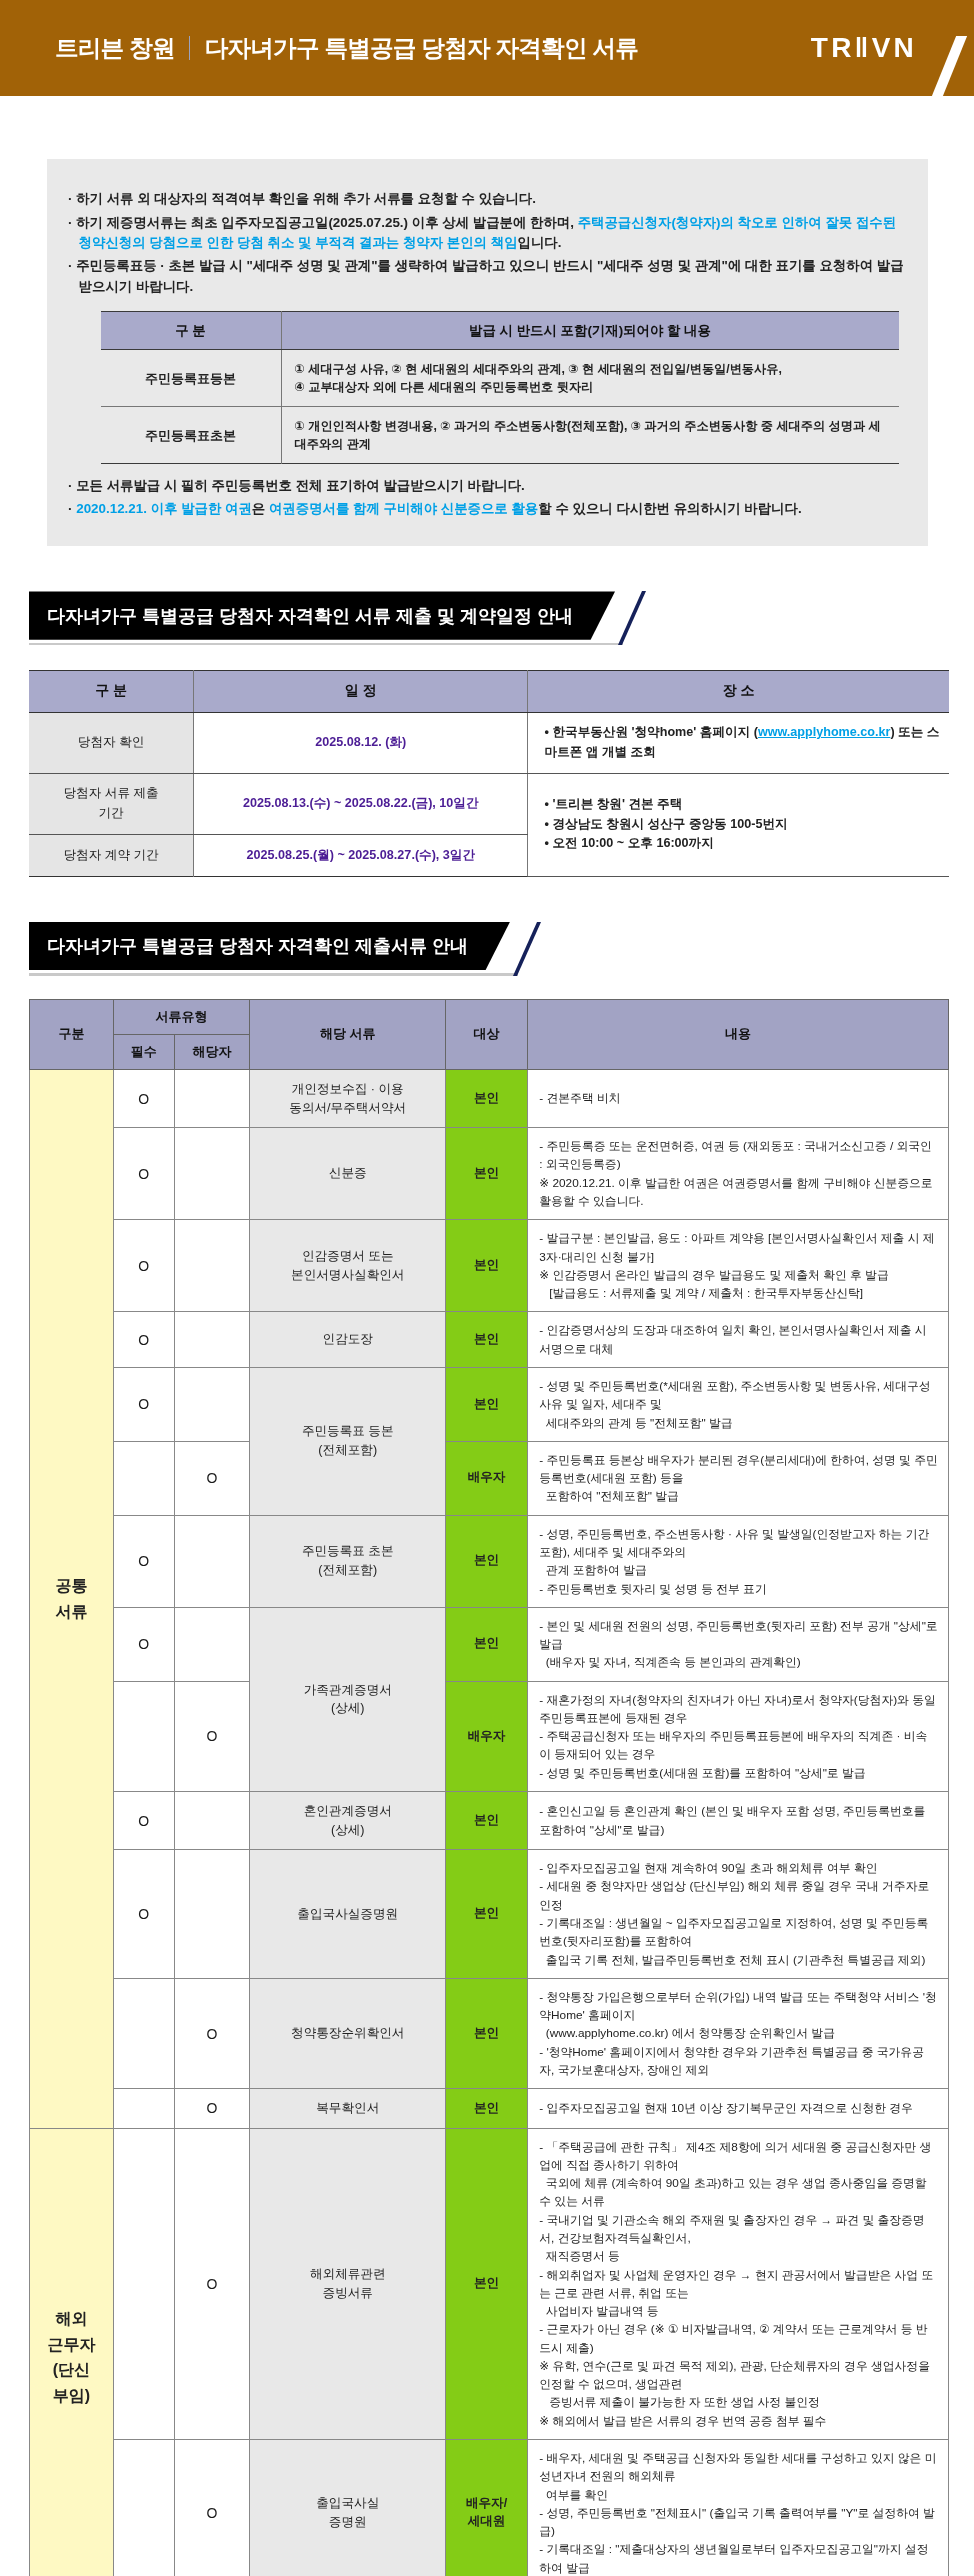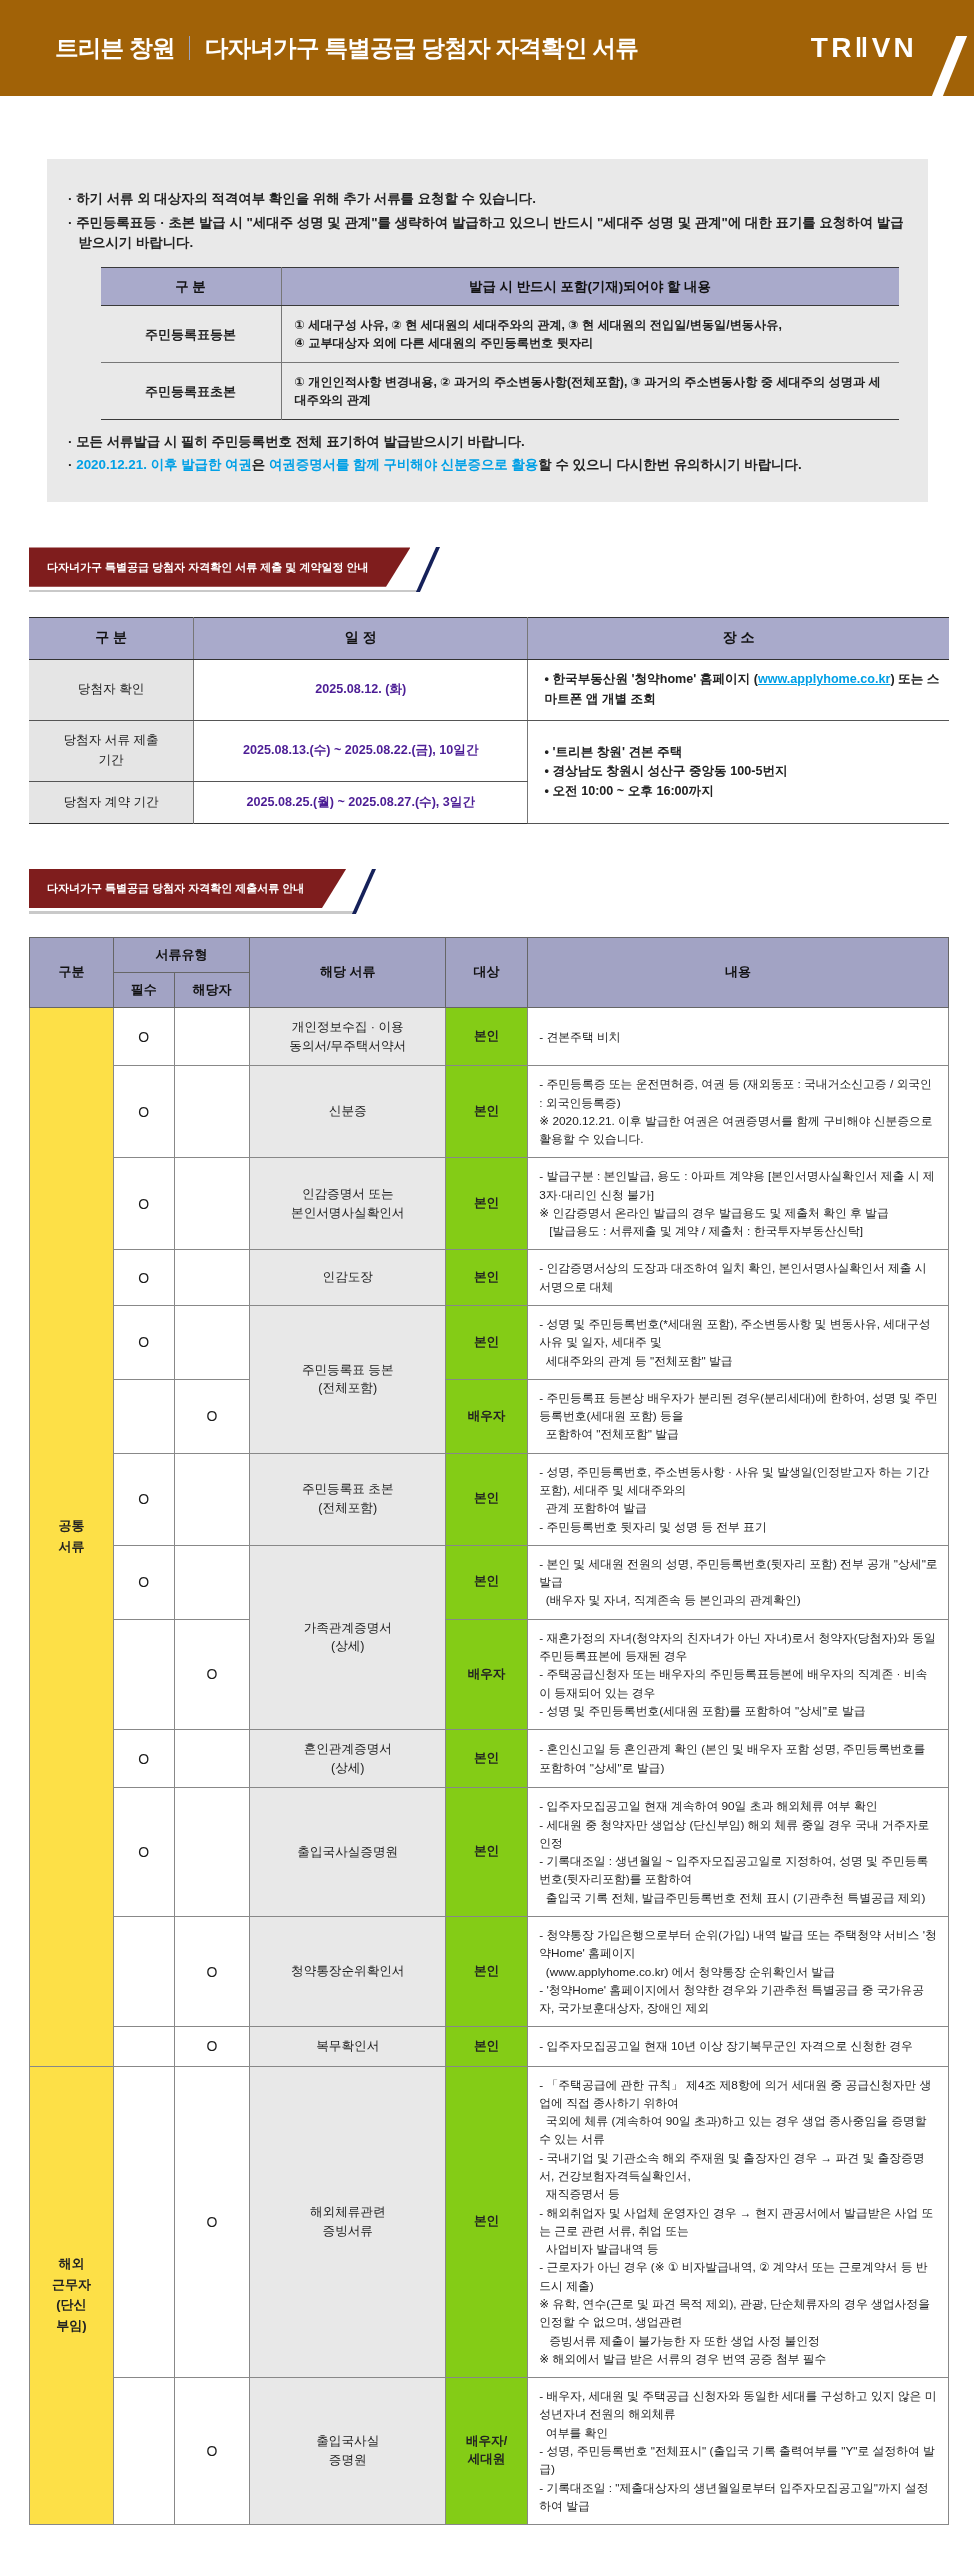--- a/index.html
+++ b/index.html
@@ -17,37 +17,37 @@
   .blue{color:#00A0E6;}
   .link{color:#00A0E6;font-weight:700;text-decoration:underline;}
   .mini-table{border-collapse:collapse;margin:13px 0 11.4px 32.5px;width:calc(100% - 39px);border-top:1.6px solid #3a3a3a;border-bottom:1.6px solid #3a3a3a;background:transparent;font-size:12.2px;}
   .mini-table th{background:#a9aacb;font-size:13.4px;font-weight:700;padding:9.7px 8.1px;border-bottom:1.6px solid #3a3a3a;color:#111;}
   .mini-table td{border-bottom:0.8px solid #777;padding:9.7px 13px;line-height:1.5;font-weight:700;color:#222;}
   .mini-table td.k{width:154px;text-align:center;font-size:13px;border-right:0.8px solid #777;}
   .mini-table th.v{border-left:0.8px solid #777;}
   .mini-table tr:last-child td{border-bottom:none;}
   
   .sec{margin:45px 0 0 29px;position:relative;width:fit-content;}
-  .sec-bar{position:relative;background:#7f1d1d;color:#fff;font-size:11px;font-weight:700;padding:12.2px 42px 12.2px 18px;clip-path:polygon(0 0,100% 0,calc(100% - 24.4px) 100%,0 100%);}
+  .sec-bar{position:relative;background:#000000;color:#fff;font-size:18px;font-weight:700;padding:12.2px 42px 12.2px 18px;clip-path:polygon(0 0,100% 0,calc(100% - 24.4px) 100%,0 100%);}
   .sec-stripe{position:absolute;top:0;right:-19.5px;width:4.1px;height:100%;background:#15215A;transform:skewX(-24deg);}
   .sec-line{height:2.4px;background:#c9c9c9;margin-top:3.2px;width:calc(100% + 8.1px);}
   
   table.sched{border-collapse:collapse;margin:24.4px 26px 0 29px;width:920px;border-top:1.6px solid #333;border-bottom:1.6px solid #333;font-size:12.6px;}
   table.sched th{background:#a9aacb;font-weight:700;font-size:14px;padding:11.4px 6.5px;border-bottom:1.6px solid #333;color:#111;}
   table.sched td{border-bottom:0.8px solid #555;padding:10.6px 8.1px;line-height:1.55;vertical-align:middle;}
   table.sched td.k{width:148px;background:#e5e5e5;text-align:center;font-weight:400;white-space:pre-line;border-right:0.8px solid #777;}
   table.sched td.d{width:317px;text-align:center;border-right:0.8px solid #777;font-weight:700;color:#4c1d95;}
   table.sched td.p{padding-left:16.2px;white-space:pre-line;font-weight:700;color:#222;}
   table.sched tr:last-child td{border-bottom:none;}
   table.sched th + th{border-left:0.8px solid #777;}
   
   table.docs{border-collapse:collapse;margin:23px 26px 49px 29px;width:920px;border:1.6px solid #333;font-size:11.8px;}
   table.docs th{background:#a2a3c4;font-weight:700;font-size:13px;padding:8.1px 4.9px;border:0.8px solid #666;color:#111;}
   table.docs td{border:0.8px solid #888;vertical-align:middle;}
-  td.gcell{width:73px;background:#fde047;text-align:center;font-weight:700;font-size:13px;white-space:pre-line;line-height:1.6;color:#222;}
+  td.gcell{width:73px;background:#fef9c3;text-align:center;font-weight:700;font-size:16px;white-space:pre-line;line-height:1.6;color:#222;}
   td.req{width:50px;text-align:center;font-size:14px;font-weight:400;}
   td.elig{width:65px;text-align:center;font-size:14px;font-weight:400;}
   td.doc{width:185px;background:#e8e8e8;text-align:center;font-weight:400;font-size:12.6px;white-space:pre-line;line-height:1.5;padding:9.7px 4.9px;color:#222;}
   td.tgt{width:71px;background:#84cc16;text-align:center;font-weight:700;font-size:12.6px;white-space:pre-line;line-height:1.4;color:#222;}
   td.cnt{padding:9px 9.7px 9px 11.4px;white-space:pre-wrap;line-height:1.55;color:#222;}
 </style>
 </head>
 <body>
 
 <div class="topbar">
@@ -55,20 +55,21 @@
     <span class="t">트리븐 창원</span>
     <span class="bar"></span>
     <span class="t">다자녀가구 특별공급 당첨자 자격확인 서류</span>
   </div>
   <span class="logo">TR‖VN</span>
   <span class="slash"></span>
 </div>
 
 <div class="notice">
   <div class="bullet">·&nbsp;<span><span>하기 서류 외 대상자의 적격여부 확인을 위해 추가 서류를 요청할 수 있습니다.</span></span></div>
+  <div class="bullet">·&nbsp;<span><span>하기 제증명서류는 최초 입주자모집공고일(2025.07.25.) 이후 상세 발급분에 한하며, </span><span class="blue">주택공급신청자(청약자)의 착오로 인하여 잘못 접수된 청약신청의 당첨으로 인한 당첨 취소 및 부적격 결과는 청약자 본인의 책임</span><span>입니다.</span></span></div>
   <div class="bullet">·&nbsp;<span><span>주민등록표등 · 초본 발급 시 "세대주 성명 및 관계"를 생략하여 발급하고 있으니 반드시 "세대주 성명 및 관계"에 대한 표기를 요청하여 발급받으시기 바랍니다.</span></span></div>
 
   <table class="mini-table">
     <tbody>
         <tr>
       <th>구 분</th>
       <th class="v">발급 시 반드시 포함(기재)되어야 할 내용</th>
     </tr>
     <tr>
       <td class="k">주민등록표등본</td>

